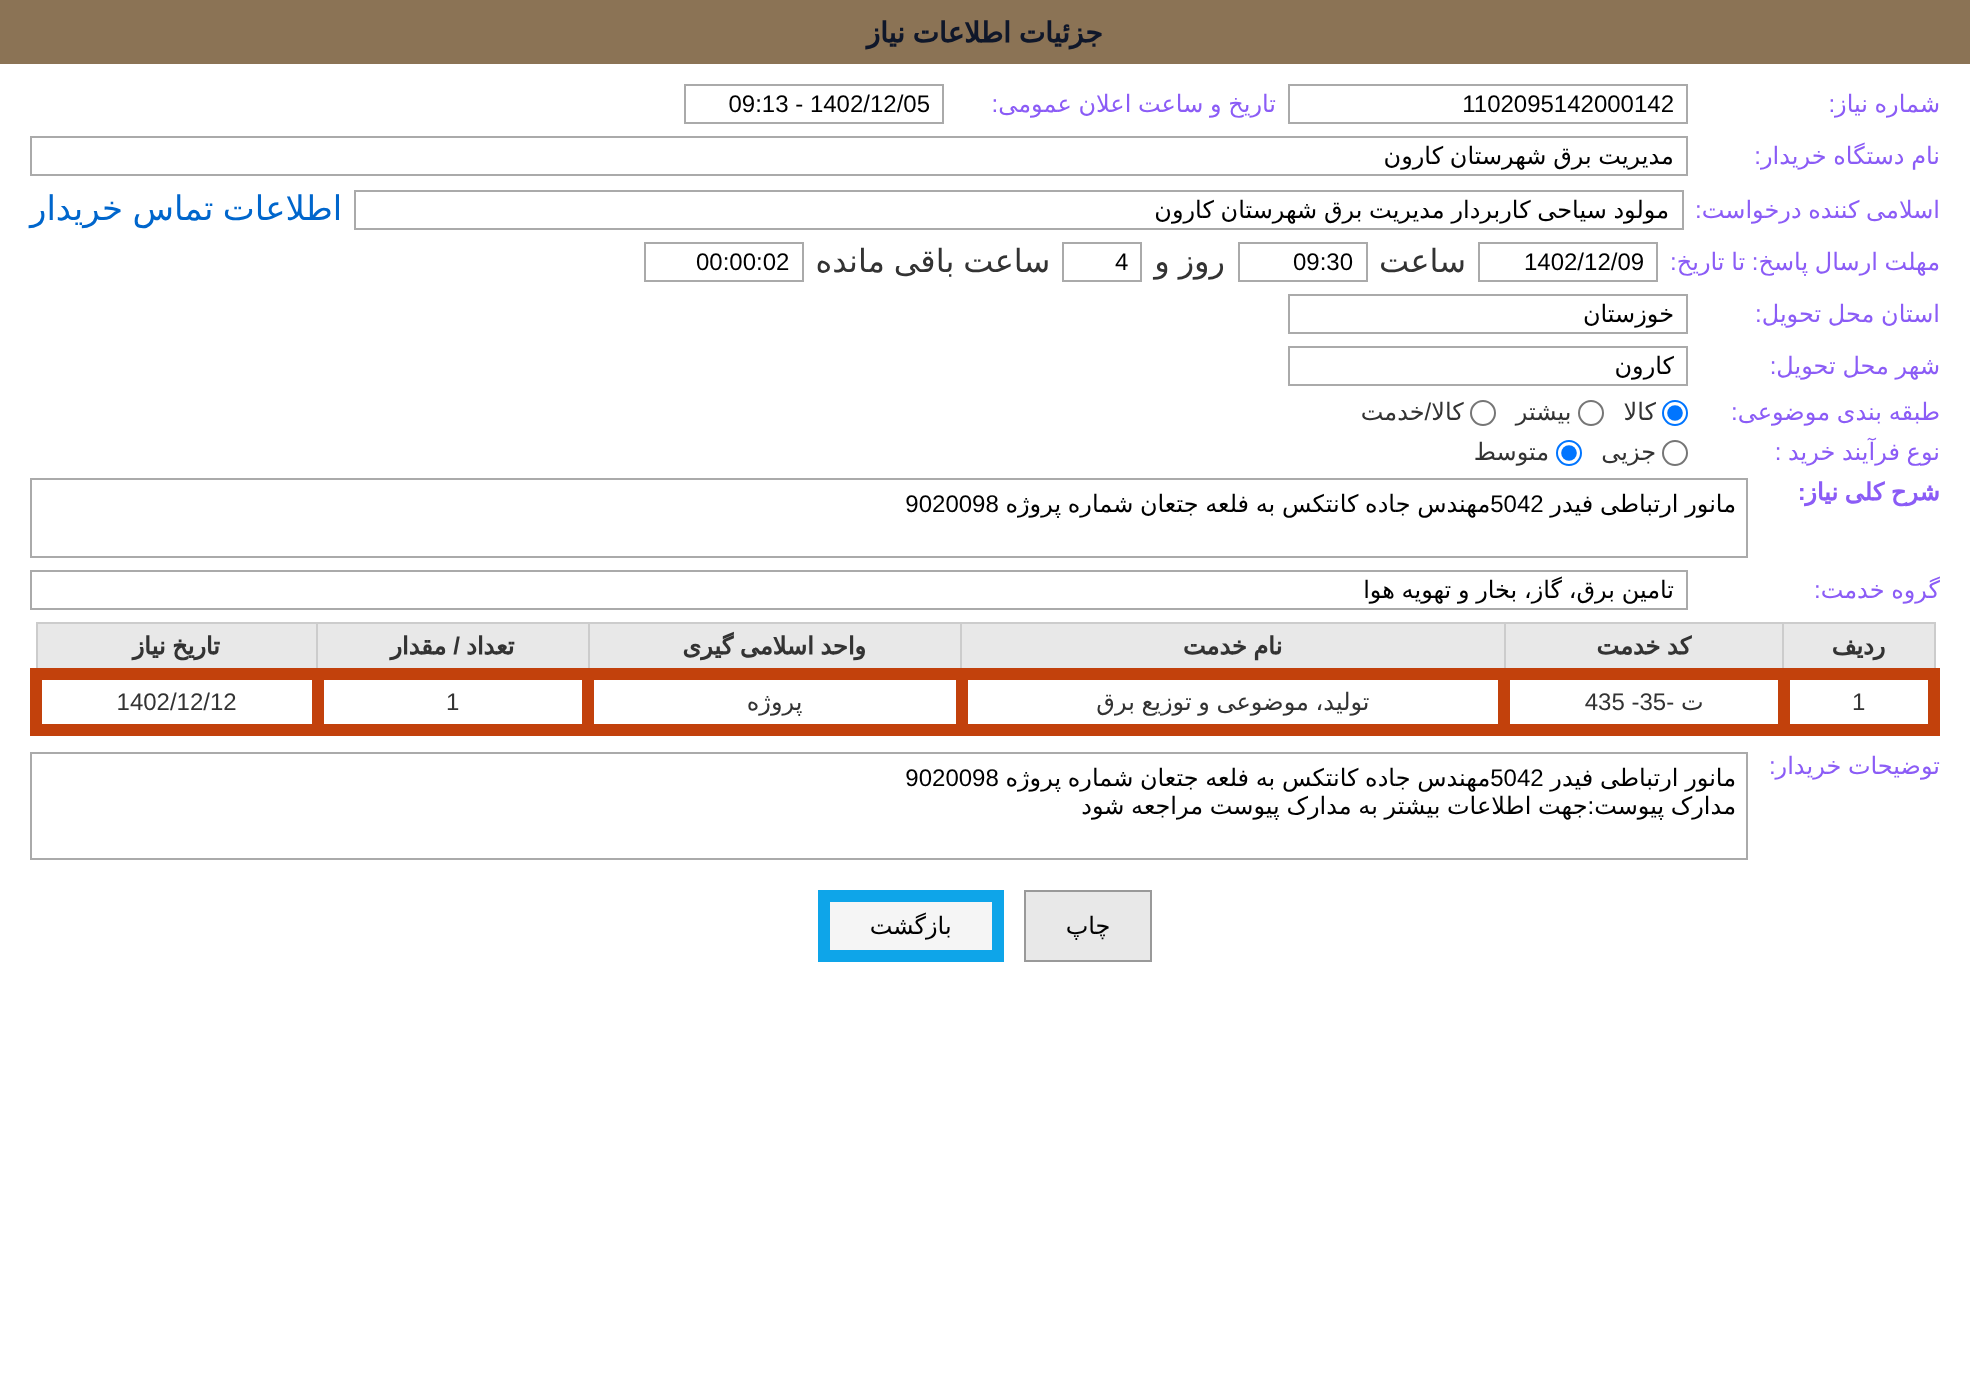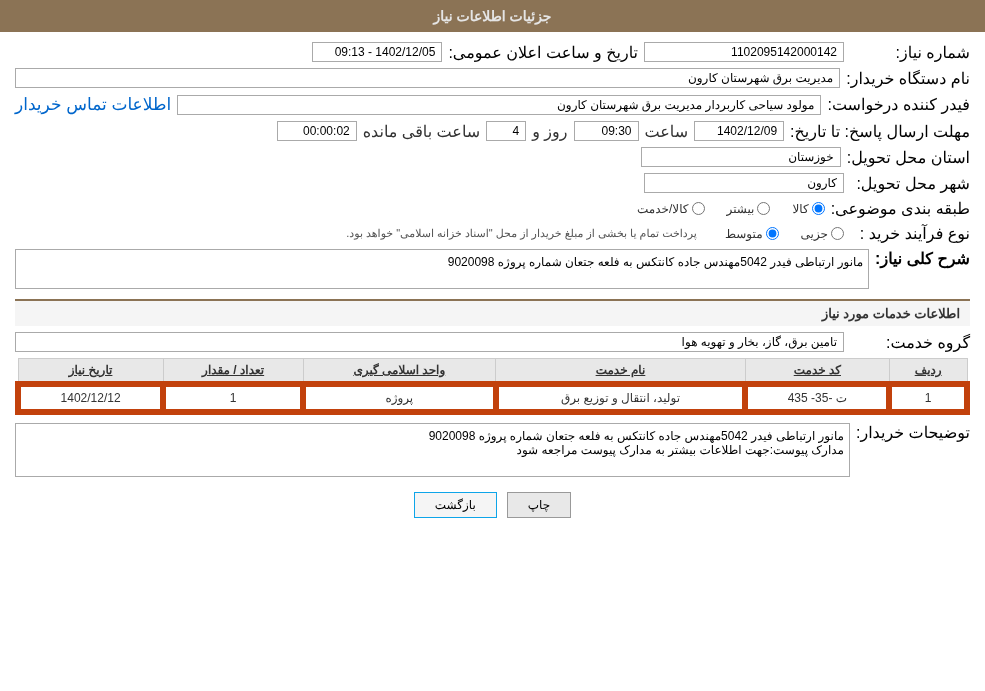--- a/index.html
+++ b/index.html
@@ -11,38 +11,38 @@
       color: #333;
     }
     .page-wrapper {
       max-width: 985px;
       margin: 0 auto;
       background: #fff;
       min-height: 691px;
     }
     .header-bar {
       background: #8B7355;
-      color: #e5e5e5;
+      color: #0f172a;
       text-align: center;
       padding: 8px 12px;
       font-size: 14px;
       font-weight: bold;
     }
     .main-content {
       padding: 10px 15px;
     }
     .form-row {
       display: flex;
       align-items: center;
       margin-bottom: 6px;
       gap: 6px;
     }
     .label-cell {
-      color: #000000;
-      font-size: 16px;
+      color: #8b5cf6;
+      font-size: 12px;
       min-width: 120px;
       text-align: right;
       flex-shrink: 0;
     }
     .input-box {
       border: 1px solid #aaa;
       background: #fff;
       padding: 2px 6px;
       font-size: 12px;
       font-family: Tahoma, Arial, sans-serif;
@@ -85,24 +85,23 @@
       font-size: 12px;
       width: 80px;
     }
     .radio-group {
       display: flex;
       gap: 10px;
       align-items: center;
     }
     .radio-item {
       display: flex;
-      align-items: flex-start;
+      align-items: flex-end;
       gap: 3px;
       font-size: 12px;
-      margin-left: 12px;
     }
     .section-title {
       background: #f5f5f5;
       border-top: 2px solid #8B7355;
       padding: 5px 10px;
       font-size: 13px;
       font-weight: bold;
       margin: 10px 0 6px 0;
       text-align: right;
     }
@@ -129,21 +128,20 @@
       border-collapse: collapse;
       margin-bottom: 8px;
       font-size: 12px;
     }
     .service-table th {
       background: #e8e8e8;
       border: 1px solid #ccc;
       padding: 4px 8px;
       text-align: center;
       font-weight: bold;
-      text-decoration: underline;
     }
     .service-table td {
       border: 6px solid #c2410c;
       padding: 4px 8px;
       text-align: center;
     }
     .service-table tr:nth-child(even) { background: #f9f9f9; }
     .bottom-buttons {
       display: flex;
       justify-content: center;
@@ -158,21 +156,21 @@
       cursor: pointer;
       border: 1px solid #888;
       background: #f0f0f0;
     }
     .btn-print {
       background: #e8e8e8;
       border: 1px solid #999;
     }
     .btn-back {
       background: #f5f5f5;
-      border: 1px solid #0ea5e9;
+      border: 6px solid #0ea5e9;
     }
   </style>
 </head>
 <body>
 
 <div class="page-wrapper">
   <div class="header-bar">
     <span>جزئیات اطلاعات نیاز</span>
   </div>
 
@@ -184,21 +182,21 @@
       <span class="label-cell" style="min-width:160px; text-align:right;">تاریخ و ساعت اعلان عمومی:</span>
       <input class="input-box" style="width: 130px;" type="text" readonly="" value="1402/12/05 - 09:13">
     </div>
 
     <div class="form-row">
       <span class="label-cell">نام دستگاه خریدار:</span>
       <input class="input-box input-wide" type="text" readonly="" value="مدیریت برق شهرستان کارون" style="">
     </div>
 
     <div class="form-row">
-      <span class="label-cell">فیدر کننده درخواست:</span>
+      <span class="label-cell">اسلامی کننده درخواست:</span>
       <input class="input-box input-wide" type="text" readonly="" value="مولود سیاحی کاربردار مدیریت برق شهرستان کارون" style="">
       <span class="info-link">اطلاعات تماس خریدار</span>
     </div>
 
     <div class="form-row">
       <span class="label-cell">مهلت ارسال پاسخ: تا تاریخ:</span>
       <input class="input-box date-input" type="text" readonly="" value="1402/12/09" style="">
       <span class="small-label">ساعت</span>
       <input class="input-box time-input" type="text" readonly="" value="09:30" style="">
       <span class="small-label">روز و</span>
@@ -240,29 +238,27 @@
       <div class="radio-group">
         <div class="radio-item">
           <input type="radio" name="purchase_type" style="">
           <span>جزیی</span>
         </div>
         <div class="radio-item">
           <input type="radio" name="purchase_type" checked="" style="">
           <span>متوسط</span>
         </div>
       </div>
-      <span style="color:#555; font-size:11px; margin-right:10px;">پرداخت تمام یا بخشی از مبلغ خریدار از محل "اسناد خزانه اسلامی" خواهد بود.</span>
     </div>
 
     <div class="narration-container">
       <span class="label-cell" style="min-width:90px;font-weight:bold;">شرح کلی نیاز:</span>
       <textarea class="narration-box" rows="2" readonly="" style="">مانور ارتباطی فیدر 5042مهندس جاده کانتکس به فلعه جتعان شماره پروژه 9020098</textarea>
     </div>
 
-    <div class="section-title">اطلاعات خدمات مورد نیاز</div>
 
     <div class="form-row">
       <span class="label-cell">گروه خدمت:</span>
       <input class="input-box input-wide" type="text" readonly="" value="تامین برق، گاز، بخار و تهویه هوا" style="">
     </div>
 
     <table class="service-table">
       <thead>
         <tr>
           <th>ردیف</th>
@@ -271,21 +267,21 @@
           <th>واحد اسلامی گیری</th>
           <th>تعداد / مقدار</th>
           <th>تاریخ نیاز</th>
         </tr>
       </thead>
       <tbody id="service-table-body">
 
       <tr>
             <td>1</td>
             <td>ت -35- 435</td>
-            <td>تولید، انتقال و توزیع برق</td>
+            <td>تولید، موضوعی و توزیع برق</td>
             <td>پروژه</td>
             <td>1</td>
             <td>1402/12/12</td>
           </tr>
         </tbody>
     </table>
 
     <div class="narration-container">
       <span class="label-cell" style="min-width:90px;">توضیحات خریدار:</span>
       <textarea class="narration-box" rows="3" id="buyer-desc-textarea" readonly="" style="">مانور ارتباطی فیدر 5042مهندس جاده کانتکس به فلعه جتعان شماره پروژه 9020098

